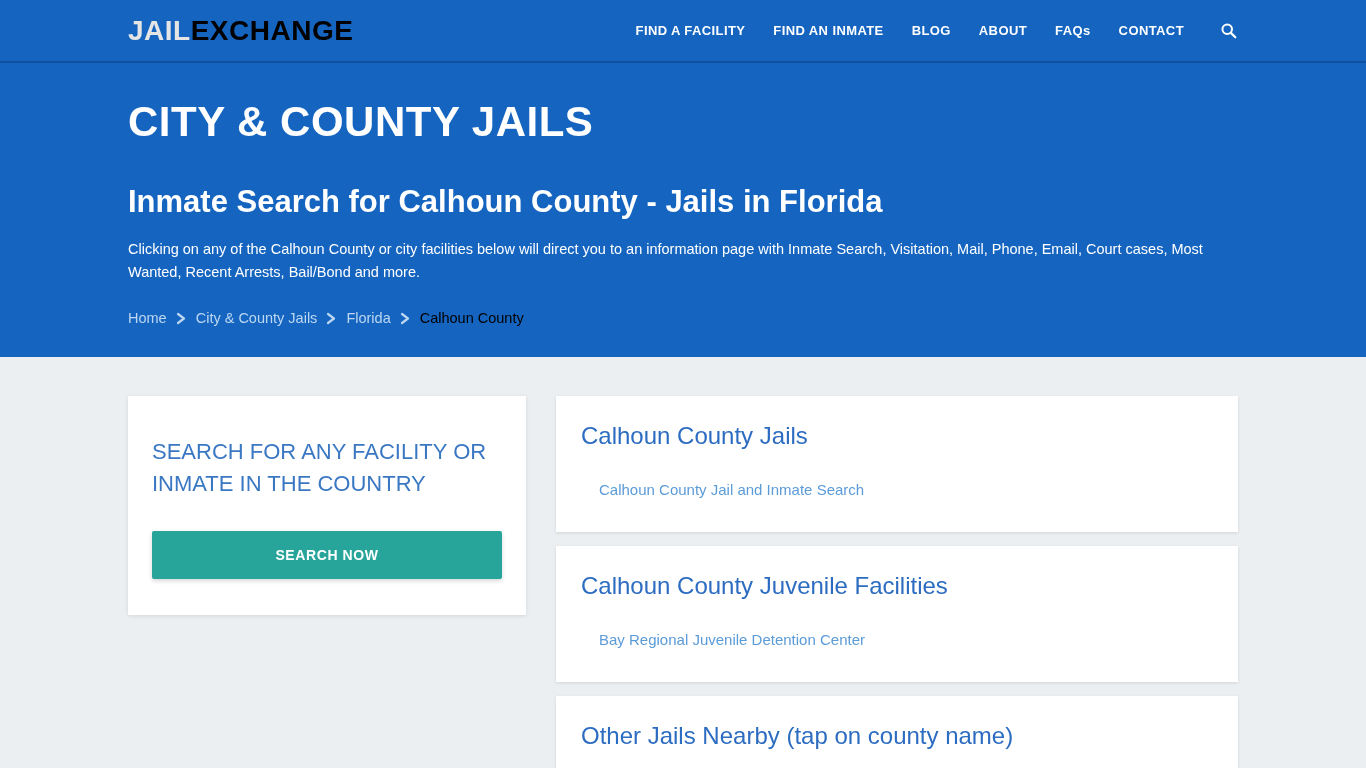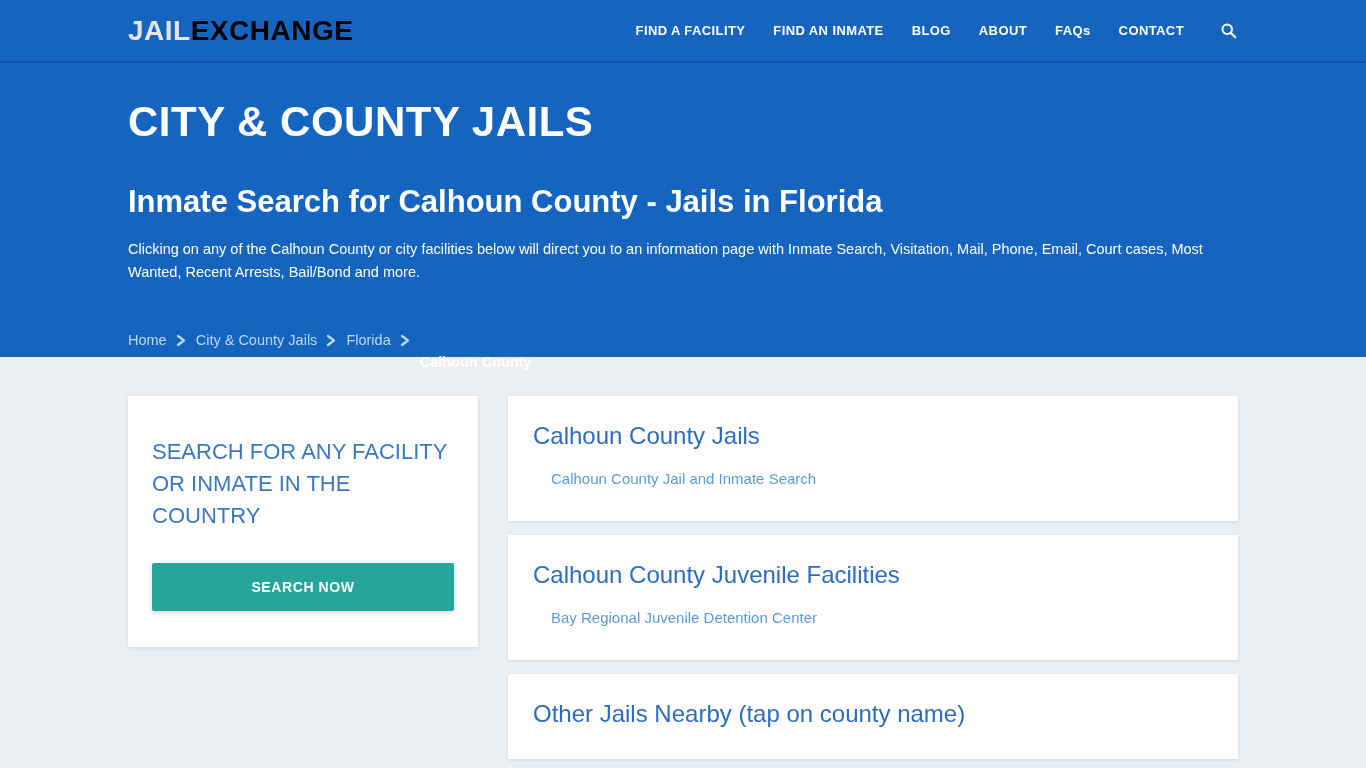--- a/index.html
+++ b/index.html
@@ -105,24 +105,23 @@
     gap: 9px;
     font-size: 14.5px;
   }
   .crumb {
     color: #bcd7f2;
     text-decoration: none;
     cursor: pointer;
     white-space: nowrap;
   }
   .crumb-current {
-    color: #ffffff;
-    font-weight: bold;
-    white-space: nowrap;
-    margin-top: 44px;
+    color: #000000;
+    font-weight: normal;
+    white-space: nowrap;
   }
   .crumb-sep {
     display: inline-flex;
     align-items: center;
     color: #bcd7f2;
   }
 
   
   .page-body {
     background: #eceff1;
@@ -130,21 +129,21 @@
   }
   .body-inner {
     width: 1110px;
     margin: 0 auto;
     display: flex;
     align-items: flex-start;
     gap: 30px;
   }
 
   
-  .sidebar { width: 350px; flex: none; }
+  .sidebar { width: 398px; flex: none; }
   .sidebar-card {
     background: #ffffff;
     padding: 40px 24px 36px 24px;
     box-shadow: 0 1px 4px rgba(0,0,0,0.10);
   }
   .sidebar-heading {
     color: #3b78c3;
     font-size: 22px;
     line-height: 1.45;
     font-weight: normal;
@@ -174,21 +173,21 @@
     padding: 25px 25px 30px 25px;
     margin-bottom: 14px;
     box-shadow: 0 1px 3px rgba(0,0,0,0.11);
   }
   .facility-card-heading {
     color: #2c6cc1;
     font-size: 24px;
     font-weight: normal;
     line-height: 1.25;
   }
-  .facility-links { margin-top: 16px; }
+  .facility-links { margin-top: 27px; }
   .facility-link {
     display: block;
     color: #5b9bd8;
     font-size: 15px;
     text-decoration: none;
     padding-left: 18px;
     line-height: 1.6;
     cursor: pointer;
   }
 </style>

